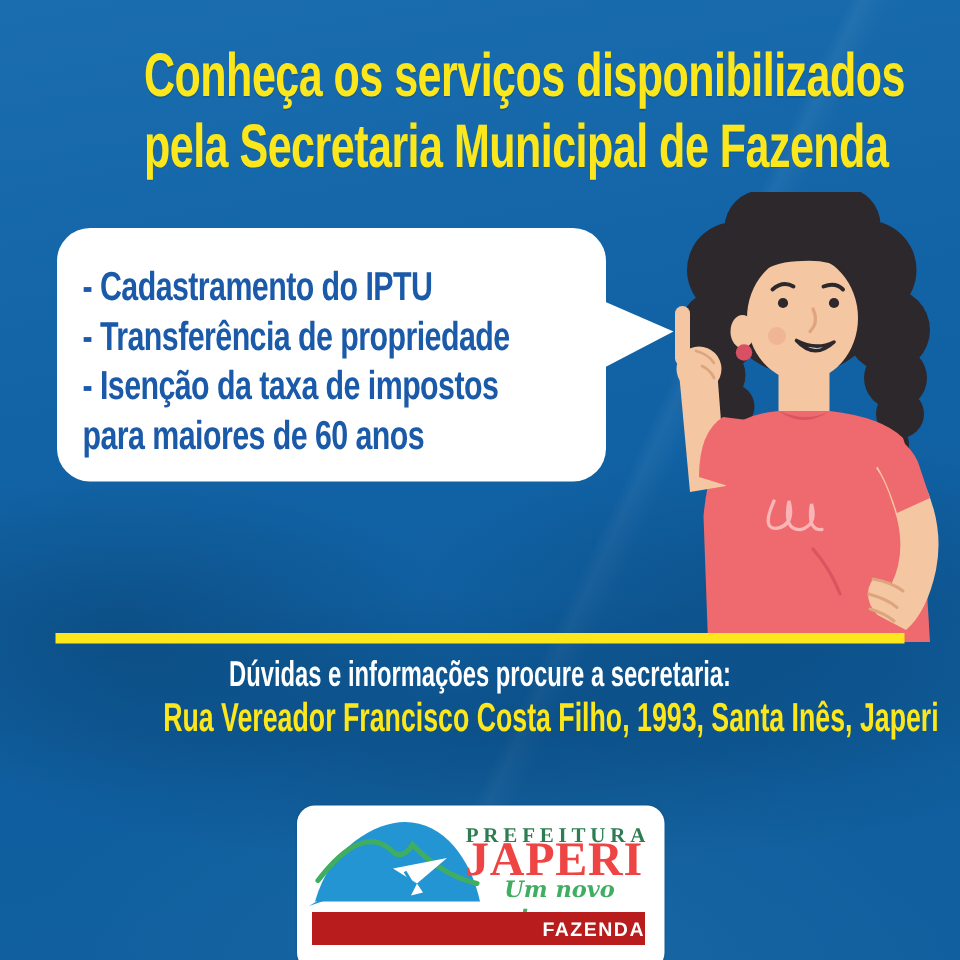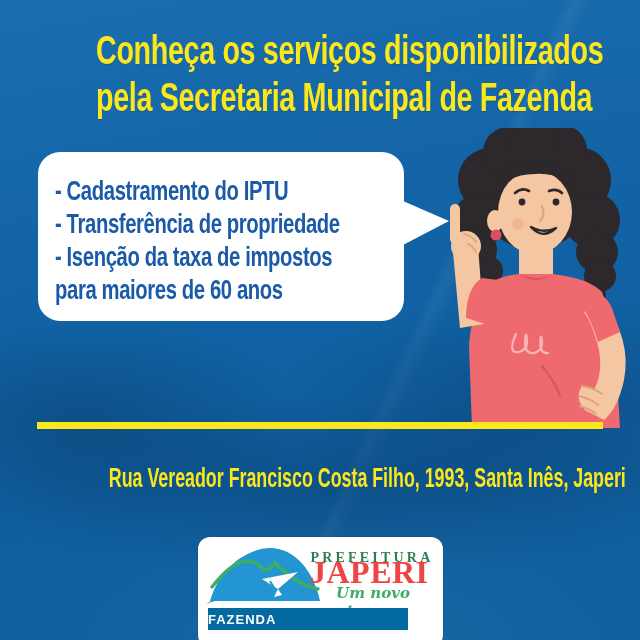--- a/index.html
+++ b/index.html
@@ -51,22 +51,22 @@
   .logo-mark { position:absolute; left:6px; top:6px; width:128px; height:62px; }
   .logo-prefeitura { position:absolute; left:110px; top:13px; width:128px; text-align:center;
     color:#2e7d52; font-family:"Liberation Serif", serif; font-weight:bold;
     font-size:14px; letter-spacing:3.2px; }
   .logo-name { position:absolute; left:112px; top:17px; width:126px; text-align:left;
     color:#ef4444; font-family:"Liberation Serif", serif; font-weight:bold;
     font-size:32px; letter-spacing:.5px; }
   .logo-tagline { position:absolute; left:112px; top:47px; width:126px; text-align:center;
     color:#3fae62; font-family:"DejaVu Serif", serif; font-style:italic;
     font-size:15px; font-weight:bold; }
-  .dept-bar { position:absolute; left:10px; top:71px; width:200px; height:22px;
-    background:#0369a1; display:flex; align-items:center; justify-content:flex-start; }
+  .dept-bar { position:absolute; left:10px; top:71px; width:222px; height:22px;
+    background:#b91c1c; display:flex; align-items:center; justify-content:flex-end; }
   .dept-bar .line { color:#ffffff; font-weight:bold; font-size:13px; letter-spacing:1px; }
 </style>
 </head>
 <body>
 
 <div class="page">
 
   <div class="title">
     <div class="line cond">Conheça os serviços disponibilizados</div>
     <div class="line cond">pela Secretaria Municipal de Fazenda</div>
@@ -131,20 +131,23 @@
     <path d="M42,106 q8,2 12,8 M46,116 q6,3 8,8" stroke="#dba57e" stroke-width="1.8" fill="none" stroke-linecap="round"></path>
 
     <path d="M60,150 Q44,160 44,190 L70,198 Q78,170 76,152 Z" fill="#ef6a6e"></path>
 
     <path d="M94,206 q-9,20 3,18 q11,-3 7,-18 q-4,20 8,19 q11,-3 7,-17 q-3,18 7,17" stroke="#f8b6b6" stroke-width="2.2" fill="none" stroke-linecap="round"></path>
     <path d="M120,238 Q132,252 138,268" stroke="#d95560" stroke-width="2.2" fill="none" stroke-linecap="round"></path>
   </svg>
 
   <div class="divider"></div>
 
+  <div class="footer-heading">
+    <div class="line cond">Dúvidas e informações procure a secretaria:</div>
+  </div>
   <div class="addr addr1">
     <div class="line cond">Rua Vereador Francisco Costa Filho, 1993, Santa Inês, Japeri</div>
   </div>
 
   <div class="logo-box">
     <svg class="logo-mark" viewBox="0 0 128 62" aria-hidden="true">
       <path d="M6,58 C16,22 46,5 66,5 C92,5 110,30 116,58 Z" fill="#2395d3"></path>
       <path d="M2,61 L34,42 L40,48 Z" fill="#2395d3"></path>
       <path d="M8,44 C28,18 44,12 57,24 C61,29 67,27 71,20 C80,30 96,42 114,46" stroke="#3fae62" stroke-width="3.4" fill="none" stroke-linecap="round"></path>
       <path d="M58,36 L94,29 L74,46 Z" fill="#ffffff"></path>

